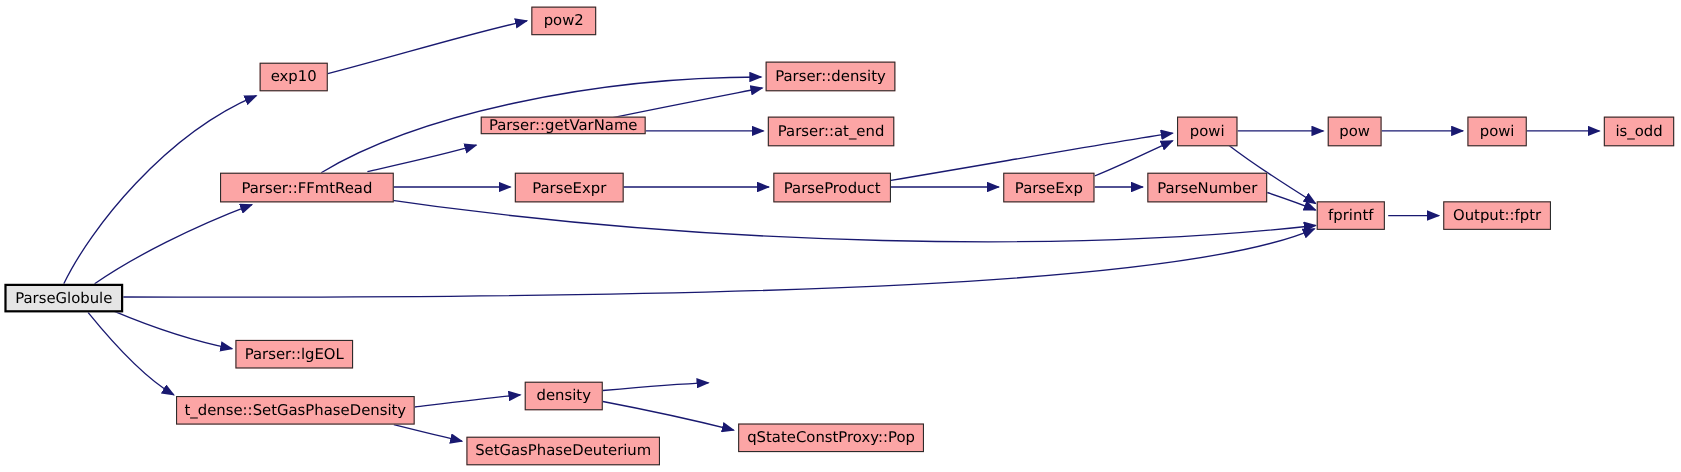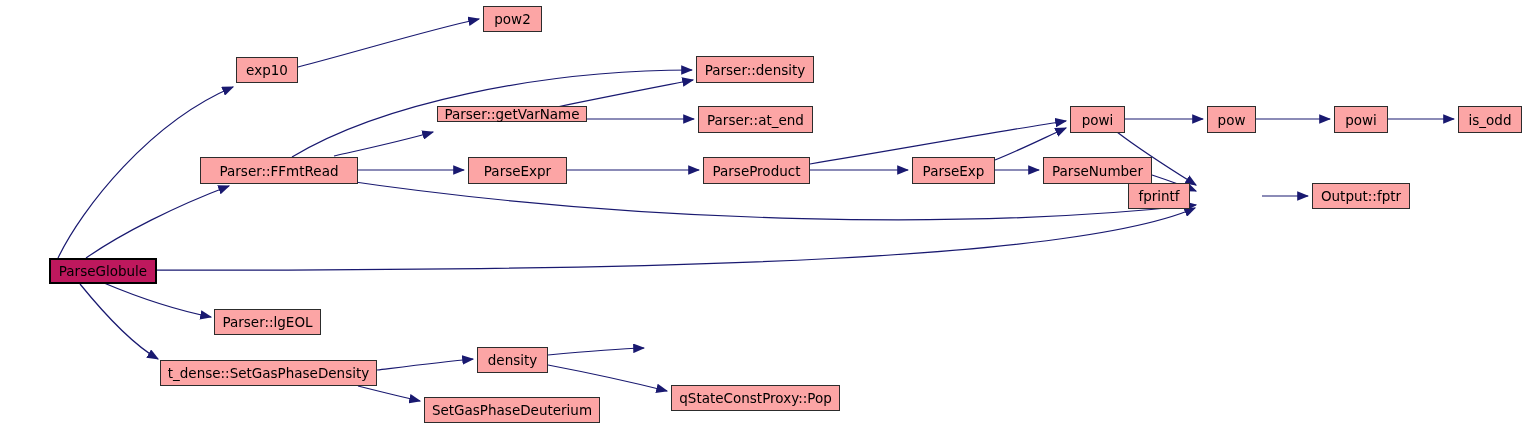--- a/index.html
+++ b/index.html
@@ -16,24 +16,23 @@
     box-sizing:border-box;
     background:#fca5a5;
     border:1.5px solid #2c2c2c;
     color:#000000;
     font-size:13.5px;
     display:flex;align-items:center;justify-content:center;
     white-space:nowrap;
     cursor:pointer;
   }
   .node.root{
-    background:#be185d;
+    background:#e5e5e5;
     border:2px solid #000000;
     cursor:default;
-    margin-left:45px;
   }
 </style>
 </head>
 <body>
 
 <div class="canvas">
 
   <svg class="edges" width="1528" height="429" viewBox="0 0 1528 429" xmlns="http://www.w3.org/2000/svg">
     <defs>
       <marker id="arrow" viewBox="0 0 10 8" refX="9" refY="4" markerWidth="10" markerHeight="8" orient="auto">
@@ -79,21 +78,21 @@
   <div class="node" style="left:437px;top:106px;width:150px;height:16px">Parser::getVarName</div>
   <div class="node" style="left:698px;top:106px;width:115px;height:27px">Parser::at_end</div>
   <div class="node" style="left:468px;top:157px;width:99px;height:27px">ParseExpr</div>
   <div class="node" style="left:703px;top:157px;width:107px;height:27px">ParseProduct</div>
   <div class="node" style="left:912px;top:157px;width:83px;height:27px">ParseExp</div>
   <div class="node" style="left:1043px;top:157px;width:109px;height:27px">ParseNumber</div>
   <div class="node" style="left:1070px;top:106px;width:55px;height:27px">powi</div>
   <div class="node" style="left:1207px;top:106px;width:49px;height:27px">pow</div>
   <div class="node" style="left:1334px;top:106px;width:54px;height:27px">powi</div>
   <div class="node" style="left:1458px;top:106px;width:64px;height:27px">is_odd</div>
-  <div class="node" style="left:1128px;top:183px;width:62px;height:26px">fprintf</div>
+  <div class="node" style="left:1197px;top:183px;width:62px;height:26px">fprintf</div>
   <div class="node" style="left:1312px;top:183px;width:98px;height:26px">Output::fptr</div>
   <div class="node" style="left:214px;top:309px;width:107px;height:26px">Parser::lgEOL</div>
   <div class="node" style="left:160px;top:360px;width:217px;height:26px">t_dense::SetGasPhaseDensity</div>
   <div class="node" style="left:477px;top:347px;width:71px;height:26px">density</div>
   <div class="node" style="left:671px;top:385px;width:169px;height:26px">qStateConstProxy::Pop</div>
   <div class="node" style="left:424px;top:397px;width:176px;height:26px">SetGasPhaseDeuterium</div>
 
 </div>
 
 </body></html>

